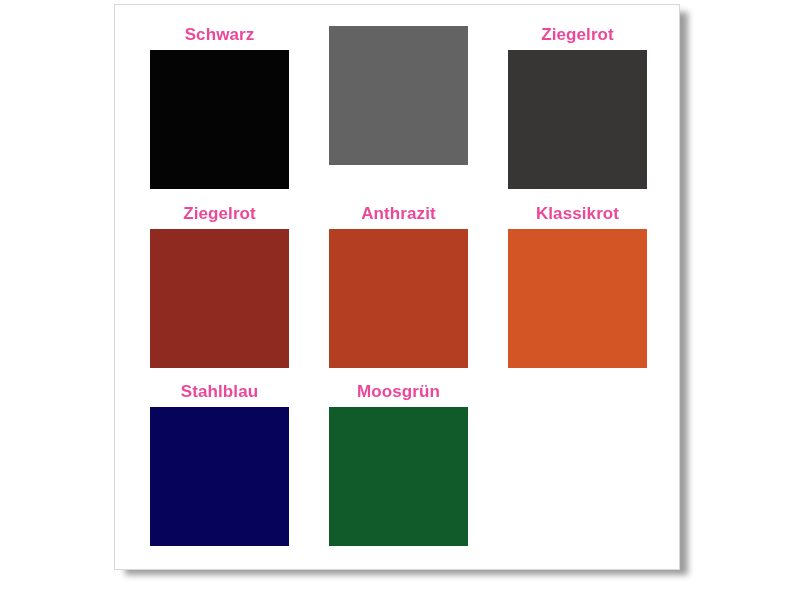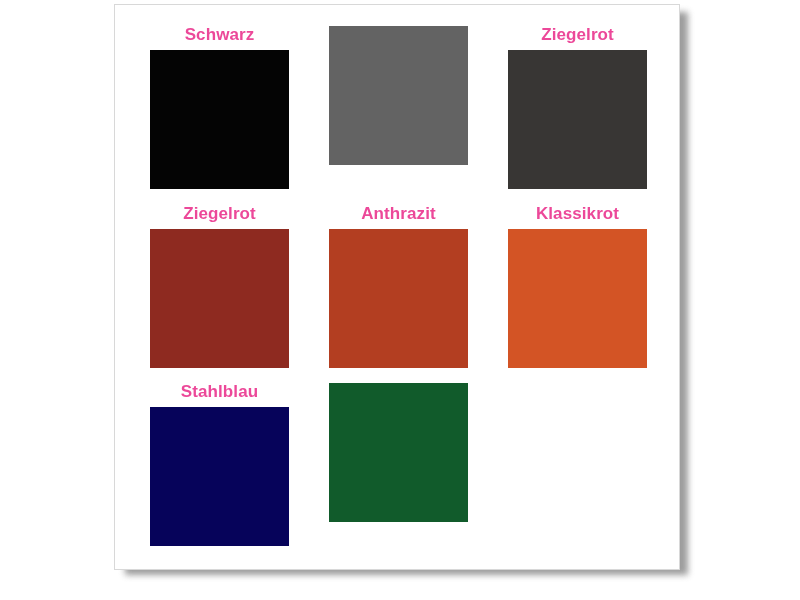--- a/index.html
+++ b/index.html
@@ -122,18 +122,19 @@
         <div class="swatch-chip" style="background-color: rgb(211, 84, 37);"></div>
       </div>
 
 
       <div class="swatch-cell">
         <div class="swatch-label">Stahlblau</div>
         <div class="swatch-chip" style="background-color: rgb(6, 3, 90);"></div>
       </div>
 
       <div class="swatch-cell">
+        <div class="swatch-label">Moosgrün</div>
         <div class="swatch-chip" style="background-color: rgb(17, 91, 43);"></div>
       </div>
 
     </div>
   </div>
 </div>
 
 </body></html>

